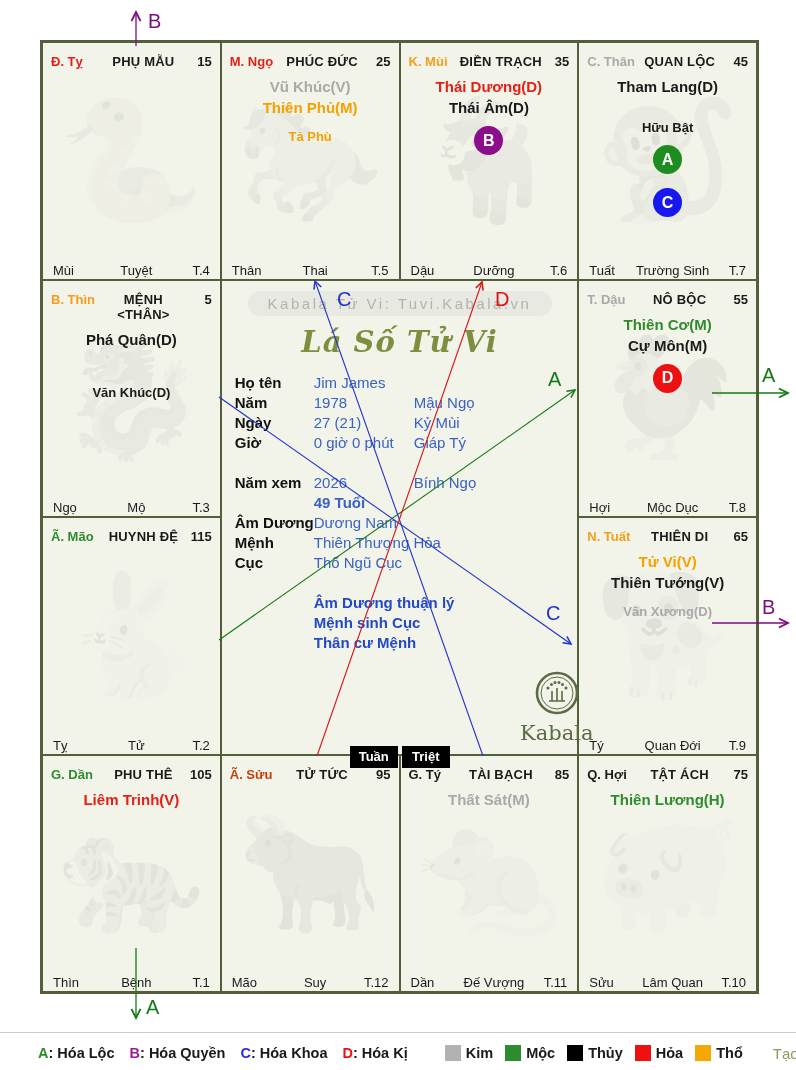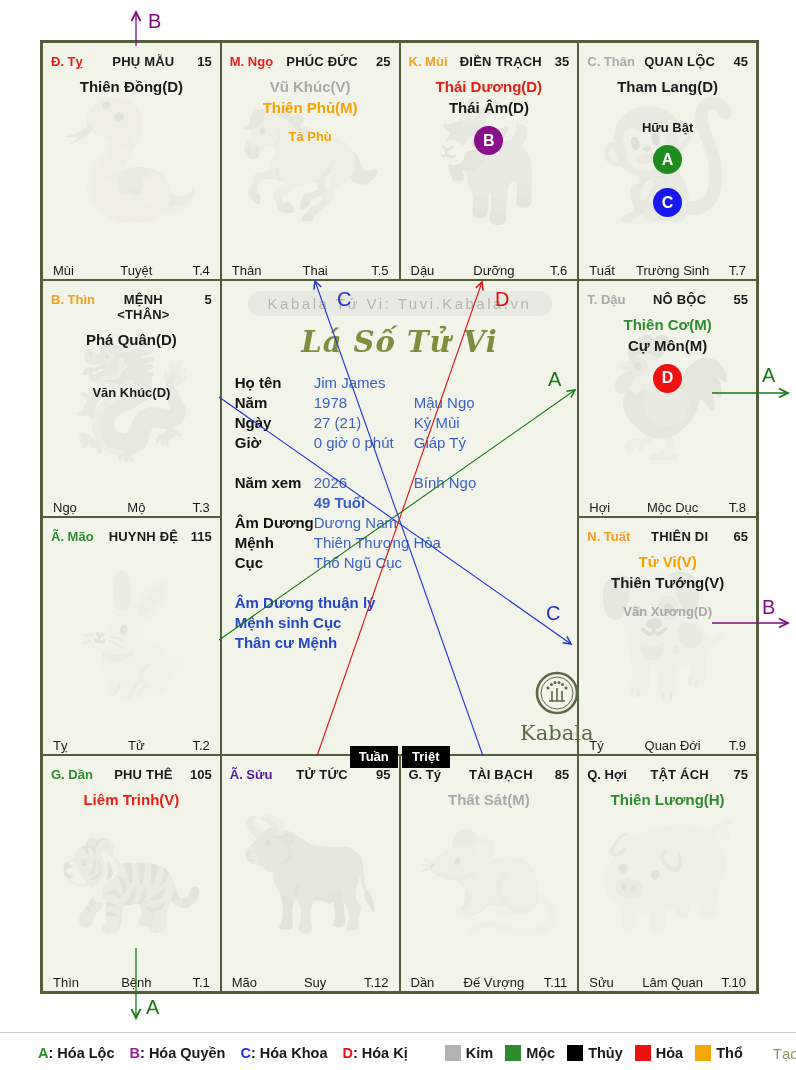--- a/index.html
+++ b/index.html
@@ -35,21 +35,21 @@
   #center-panel{grid-row:2/4;grid-column:2/4;position:relative;border:1px solid var(--line);background:var(--cellbg);}
   #wm-pill{margin:10px auto 0;width:304px;height:25px;border-radius:13px;background:#e9e9e4;color:#b4b4ae;font-size:15px;letter-spacing:2.5px;display:flex;align-items:center;justify-content:center;white-space:nowrap;}
   #ls-title{text-align:center;margin-top:9px;font-family:"DejaVu Serif",serif;font-style:italic;font-weight:bold;font-size:29px;color:#7d8f3e;letter-spacing:1px;}
   #info{margin:14px 0 0 13px;font-size:15px;}
   .irow{display:flex;line-height:20px;white-space:nowrap;align-items:center;}
   .irow .lb{width:79px;font-weight:bold;color:#111;flex:none;}
   .irow .v1{min-width:100px;color:var(--blue);}
   .irow .v2{color:var(--blue);}
   .irow .v1.strong{font-weight:bold;}
   .vgap{height:20px;}
-  .note{color:var(--noteblue);font-weight:bold;line-height:20px;font-size:15px;white-space:nowrap;}
+  .note{margin-left:79px;color:var(--noteblue);font-weight:bold;line-height:20px;font-size:15px;white-space:nowrap;}
   #logo{position:absolute;left:292px;top:390px;width:86px;text-align:center;color:#5a6b45;}
   #logo .lg-name{font-family:"DejaVu Serif",serif;font-size:21px;margin-top:2px;}
   .badge{position:absolute;width:48px;height:22px;background:#000;color:#fff;font-weight:bold;font-size:13px;display:flex;align-items:center;justify-content:center;z-index:5;}
   #badge-tuan{left:128px;bottom:-14px;}
   #badge-triet{left:180px;bottom:-14px;}
 
   
   #arrow-layer{position:absolute;inset:0;z-index:10;pointer-events:none;}
   #arrow-layer text{font-family:"Liberation Sans","DejaVu Sans",sans-serif;font-size:20px;}
 
@@ -70,23 +70,20 @@
 
   <div id="chart-grid">
 
     <div class="cell" style="grid-area:1/1">
       <div class="zodiac">🐍</div>
       <div class="chead">
         <span class="chi" style="color: rgb(227, 33, 25);">Đ. Tỵ</span>
         <span class="palace">PHỤ MẪU</span>
         <span class="num">15</span>
       </div>
-      <div class="stars">
-        <div class="star" style="color: rgb(26, 26, 26);">Thiên Đồng(D)</div>
-      </div>
       <div class="cfoot">
         <span class="c1">Mùi</span>
         <span class="c2">Tuyệt</span>
         <span class="c3">T.4</span>
       </div>
     </div>
 
     <div class="cell" style="grid-area:1/2">
       <div class="zodiac">🐎</div>
       <div class="chead">
@@ -232,21 +229,21 @@
       <div class="cfoot">
         <span class="c1">Thìn</span>
         <span class="c2">Bệnh</span>
         <span class="c3">T.1</span>
       </div>
     </div>
 
     <div class="cell" style="grid-area:4/2">
       <div class="zodiac">🐂</div>
       <div class="chead">
-        <span class="chi" style="color: #4c1d95;">Ã. Sửu</span>
+        <span class="chi" style="color: #c2410c;">Ã. Sửu</span>
         <span class="palace">TỬ TỨC</span>
         <span class="num">95</span>
       </div>
       <div class="cfoot">
         <span class="c1">Mão</span>
         <span class="c2">Suy</span>
         <span class="c3">T.12</span>
       </div>
     </div>
 

